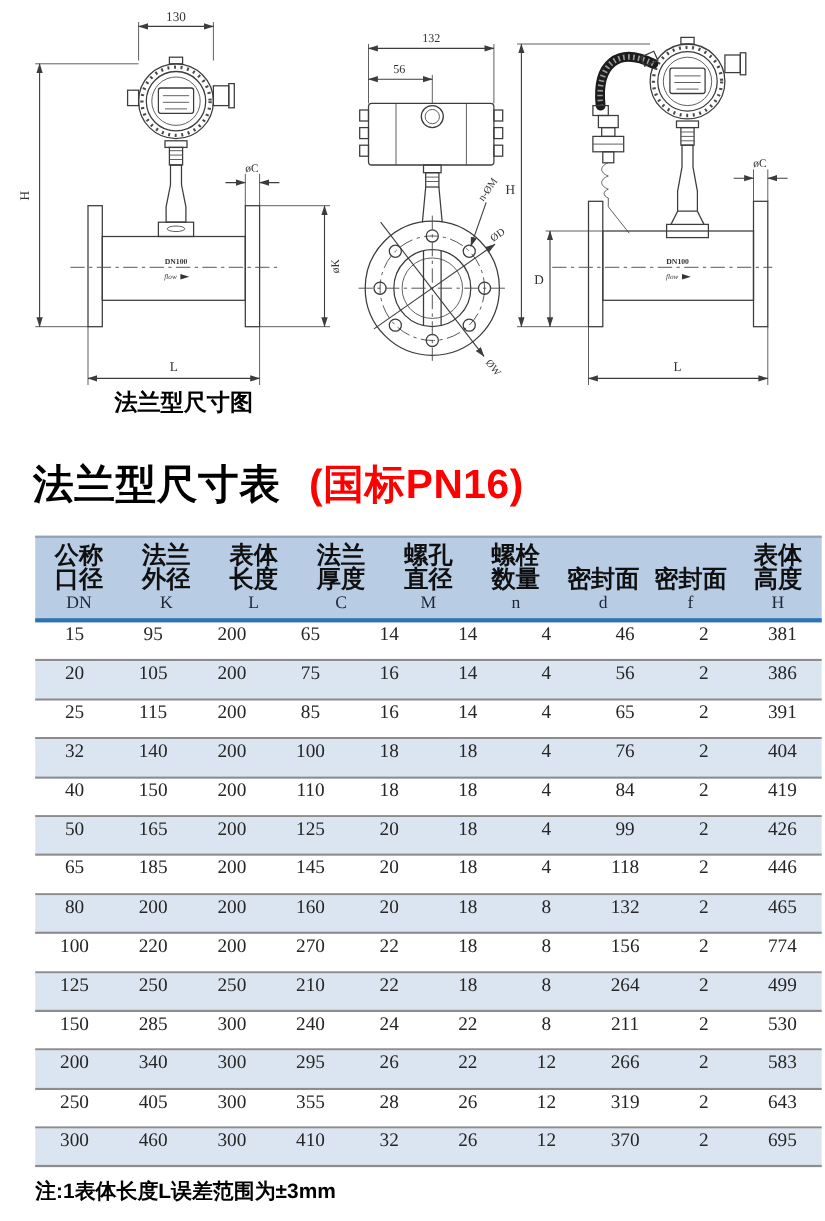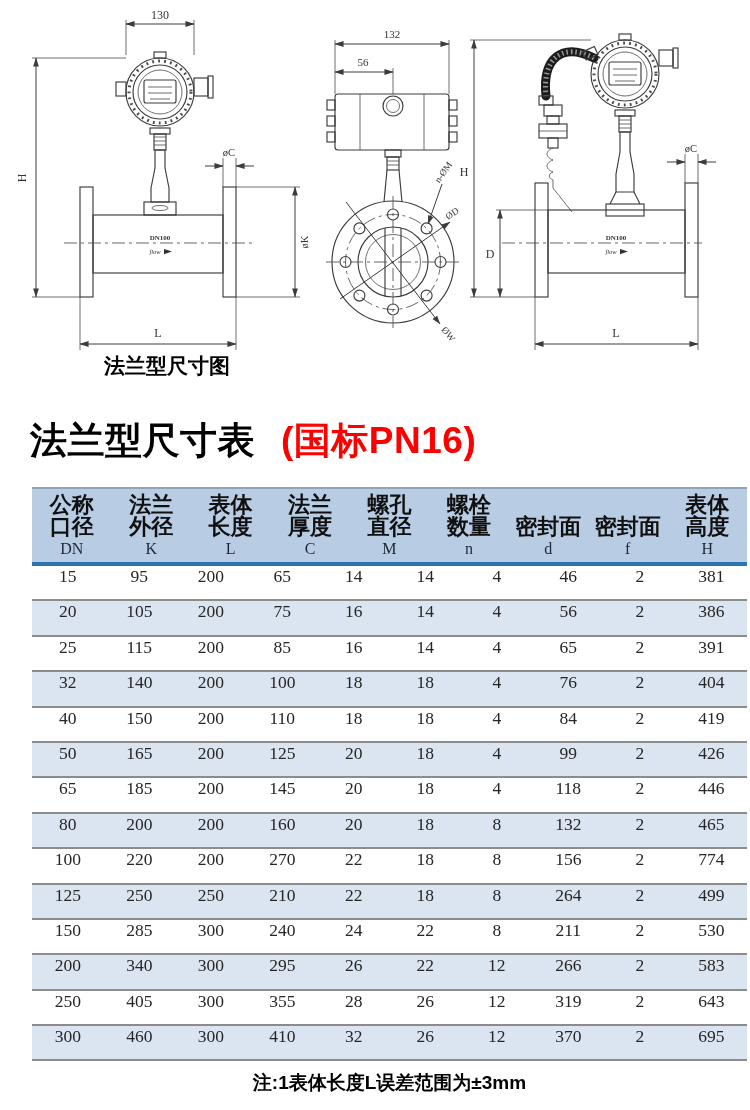--- a/index.html
+++ b/index.html
@@ -22,21 +22,21 @@
   .hcell { flex:1; display:flex; flex-direction:column; align-items:center; }
   .hcell .zh   { font-size:22px; font-weight:bold; color:#101010; line-height:22px; height:22px; }
   .hcell .code { font-family:"Liberation Serif", serif; font-size:16px; color:#1d2736;
                  line-height:21px; height:21px; }
   .trow { display:flex; height:35.4px; 
           border-bottom:2px solid var(--row-line,#8c8c8c); background:#fff; }
   .trow.alt { background:var(--alt-row-bg,#dbe5f1); }
   .tcell { flex:1; text-align:center; font-family:"Liberation Serif", serif;
            font-size:17.5px; color:#262626; }
 
-  .note { position:absolute; left:32px; top:1070px; width:715px; text-align:center;
+  .note { position:absolute; left:32px; top:1070px; width:715px; text-align:left;
           font-size:19px; font-weight:bold; color:#000; }
 
   svg text { font-family:"Liberation Serif", serif; fill:#333; }
   .ln    { stroke:#3c3c3c; stroke-width:1.15; fill:none; }
   .thin  { stroke:#4a4a4a; stroke-width:0.8; fill:none; }
   .dim   { stroke:#3c3c3c; stroke-width:1; fill:none; }
   .cl    { stroke:#555; stroke-width:0.9; stroke-dasharray:13 4 3 4; fill:none; }
   .knurl { stroke:#4a4a4a; stroke-width:3; stroke-dasharray:1.8 4.2; fill:none; }
   .hose  { stroke:#1c1c1c; stroke-width:9; fill:none; stroke-linecap:round; }
   .hoseb { stroke:#ffffff; stroke-width:5; fill:none; stroke-dasharray:1.5 3; opacity:.55; }

